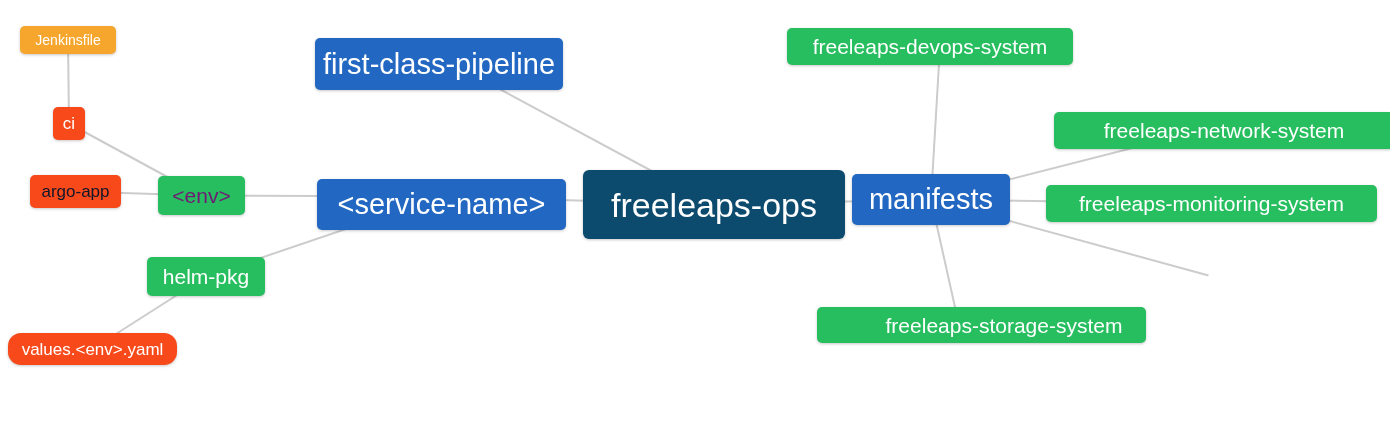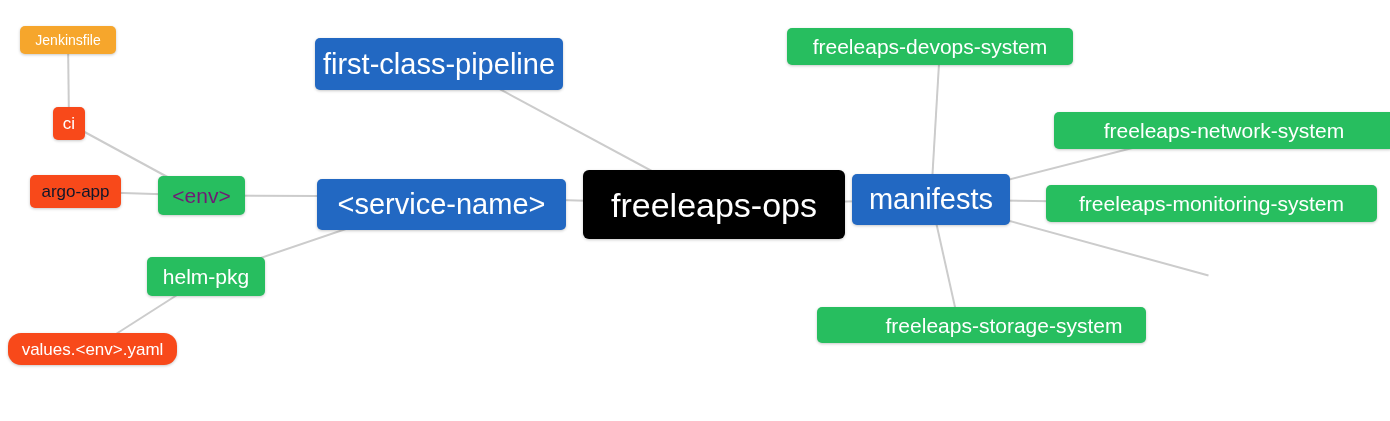--- a/index.html
+++ b/index.html
@@ -64,19 +64,19 @@
     </svg>
 
 <div class="node node-orange" style="left: 20px; top: 26px; width: 96px; height: 28px; background: rgb(246, 166, 44); color: rgb(255, 255, 255);">Jenkinsfile</div>
     <div class="node node-red" style="left: 53px; top: 107px; width: 32px; height: 33px; background: rgb(248, 73, 26); color: rgb(255, 255, 255);">ci</div>
     <div class="node node-red" style="left: 30px; top: 175px; width: 91px; height: 33px; background: rgb(248, 73, 26); color: #0f172a;">argo-app</div>
     <div class="node node-green" style="left: 158px; top: 176px; width: 87px; height: 39px; background: rgb(39, 190, 95); color: #701a75;">&lt;env&gt;</div>
     <div class="node node-green" style="left: 147px; top: 257px; width: 118px; height: 39px; background: rgb(39, 190, 95); color: rgb(255, 255, 255);">helm-pkg</div>
     <div class="node node-red" style="left: 8px; top: 333px; width: 169px; height: 32px; background: rgb(248, 73, 26); color: rgb(255, 255, 255); border-radius: 13px;">values.&lt;env&gt;.yaml</div>
     <div class="node node-blue" style="left: 315px; top: 38px; width: 248px; height: 52px; background: rgb(34, 104, 194); color: rgb(255, 255, 255);">first-class-pipeline</div>
     <div class="node node-blue" style="left: 317px; top: 171px; width: 249px; height: 51px; background: rgb(34, 104, 194); color: rgb(255, 255, 255); margin-top: 8px;">&lt;service-name&gt;</div>
-    <div class="node node-root" style="left: 583px; top: 170px; width: 262px; height: 69px; background: #000000; color: rgb(255, 255, 255);">freeleaps-ops</div>
+    <div class="node node-root" style="left: 583px; top: 170px; width: 262px; height: 69px; background: #0c4a6e; color: rgb(255, 255, 255);">freeleaps-ops</div>
     <div class="node node-blue" style="left: 852px; top: 174px; width: 158px; height: 51px; background: rgb(34, 104, 194); color: rgb(255, 255, 255);">manifests</div>
     <div class="node node-green" style="left: 787px; top: 28px; width: 286px; height: 37px; background: rgb(39, 190, 95); color: rgb(255, 255, 255);">freeleaps-devops-system</div>
     <div class="node node-green" style="left: 1054px; top: 112px; width: 340px; height: 37px; background: rgb(39, 190, 95); color: rgb(255, 255, 255);">freeleaps-network-system</div>
     <div class="node node-green" style="left: 1046px; top: 185px; width: 331px; height: 37px; background: rgb(39, 190, 95); color: rgb(255, 255, 255);">freeleaps-monitoring-system</div>
     <div class="node node-green" style="left: 817px; top: 307px; width: 284px; height: 36px; background: rgb(39, 190, 95); color: rgb(255, 255, 255); padding-left: 45px;">freeleaps-storage-system</div>
   </div>
 
 </body></html>

